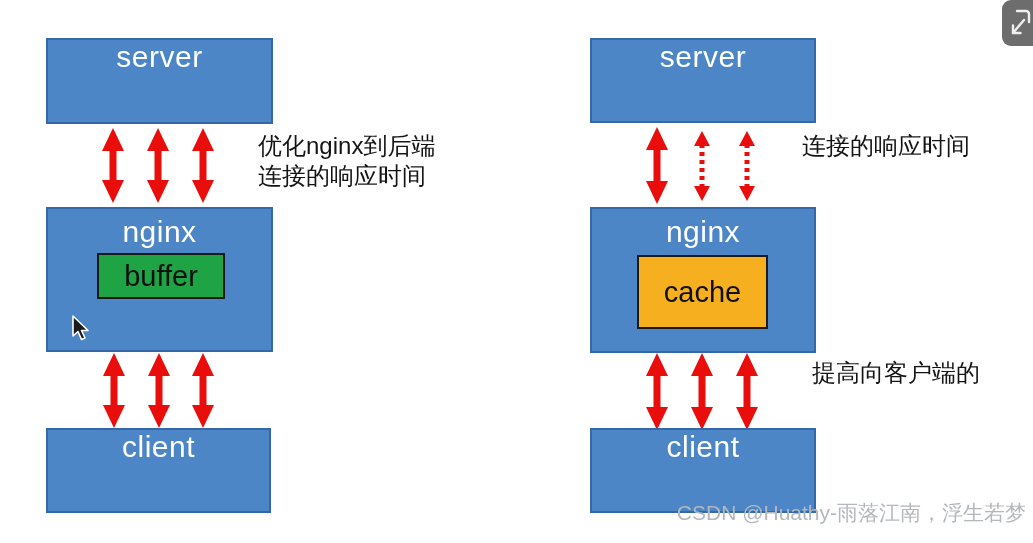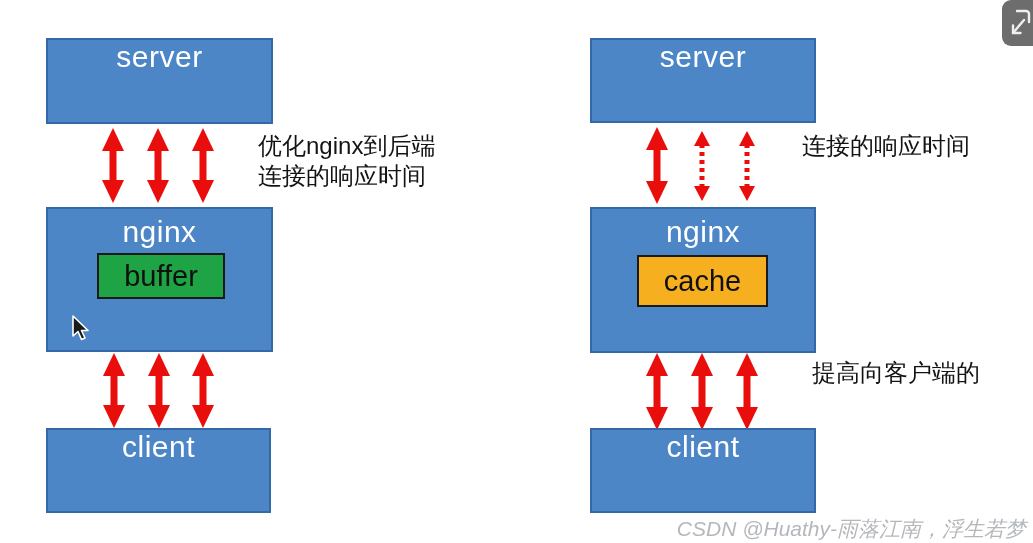--- a/index.html
+++ b/index.html
@@ -82,25 +82,24 @@
     color: var(--text-dark);
     font-size: 24px;
     line-height: 30px;
     font-weight: 500;
     white-space: nowrap;
   }
 
   
   .watermark {
     position: absolute;
-    top: 515px; right: 7px;
+    top: 499px; right: 7px;
     color: var(--watermark-gray);
     font-size: 21px;
     white-space: nowrap;
-    font-style: italic;
   }
 
   
   .toolbar-btn {
     position: absolute;
     left: 1002px; top: 0;
     width: 42px; height: 46px;
     background: var(--button-gray);
     border: none;
     border-radius: 9px 0 0 9px;
@@ -171,21 +170,21 @@
       <i class="shaft"></i>
     </div>
 
   <div class="annotation" style="left:802px; top:131px;">
     <div>连接的响应时间</div>
   </div>
 
   <div class="box nginx" style="left:590px; top:207px; width:226px; height:146px;">
     <span class="box-label">nginx</span>
   </div>
-  <div class="inner-box orange" style="left:637px; top:255px; width:131px; height:52px;text-align:right;">
+  <div class="inner-box orange" style="left:637px; top:255px; width:131px; height:74px;text-align:right;">
     <span>cache</span>
   </div>
 
   <div class="arrow solid" style="left:646px; top:353px; height:77px;">
       <i class="shaft"></i>
     </div>
   <div class="arrow solid" style="left:691px; top:353px; height:77px;">
       <i class="shaft"></i>
     </div>
   <div class="arrow solid" style="left:736px; top:353px; height:77px;">

